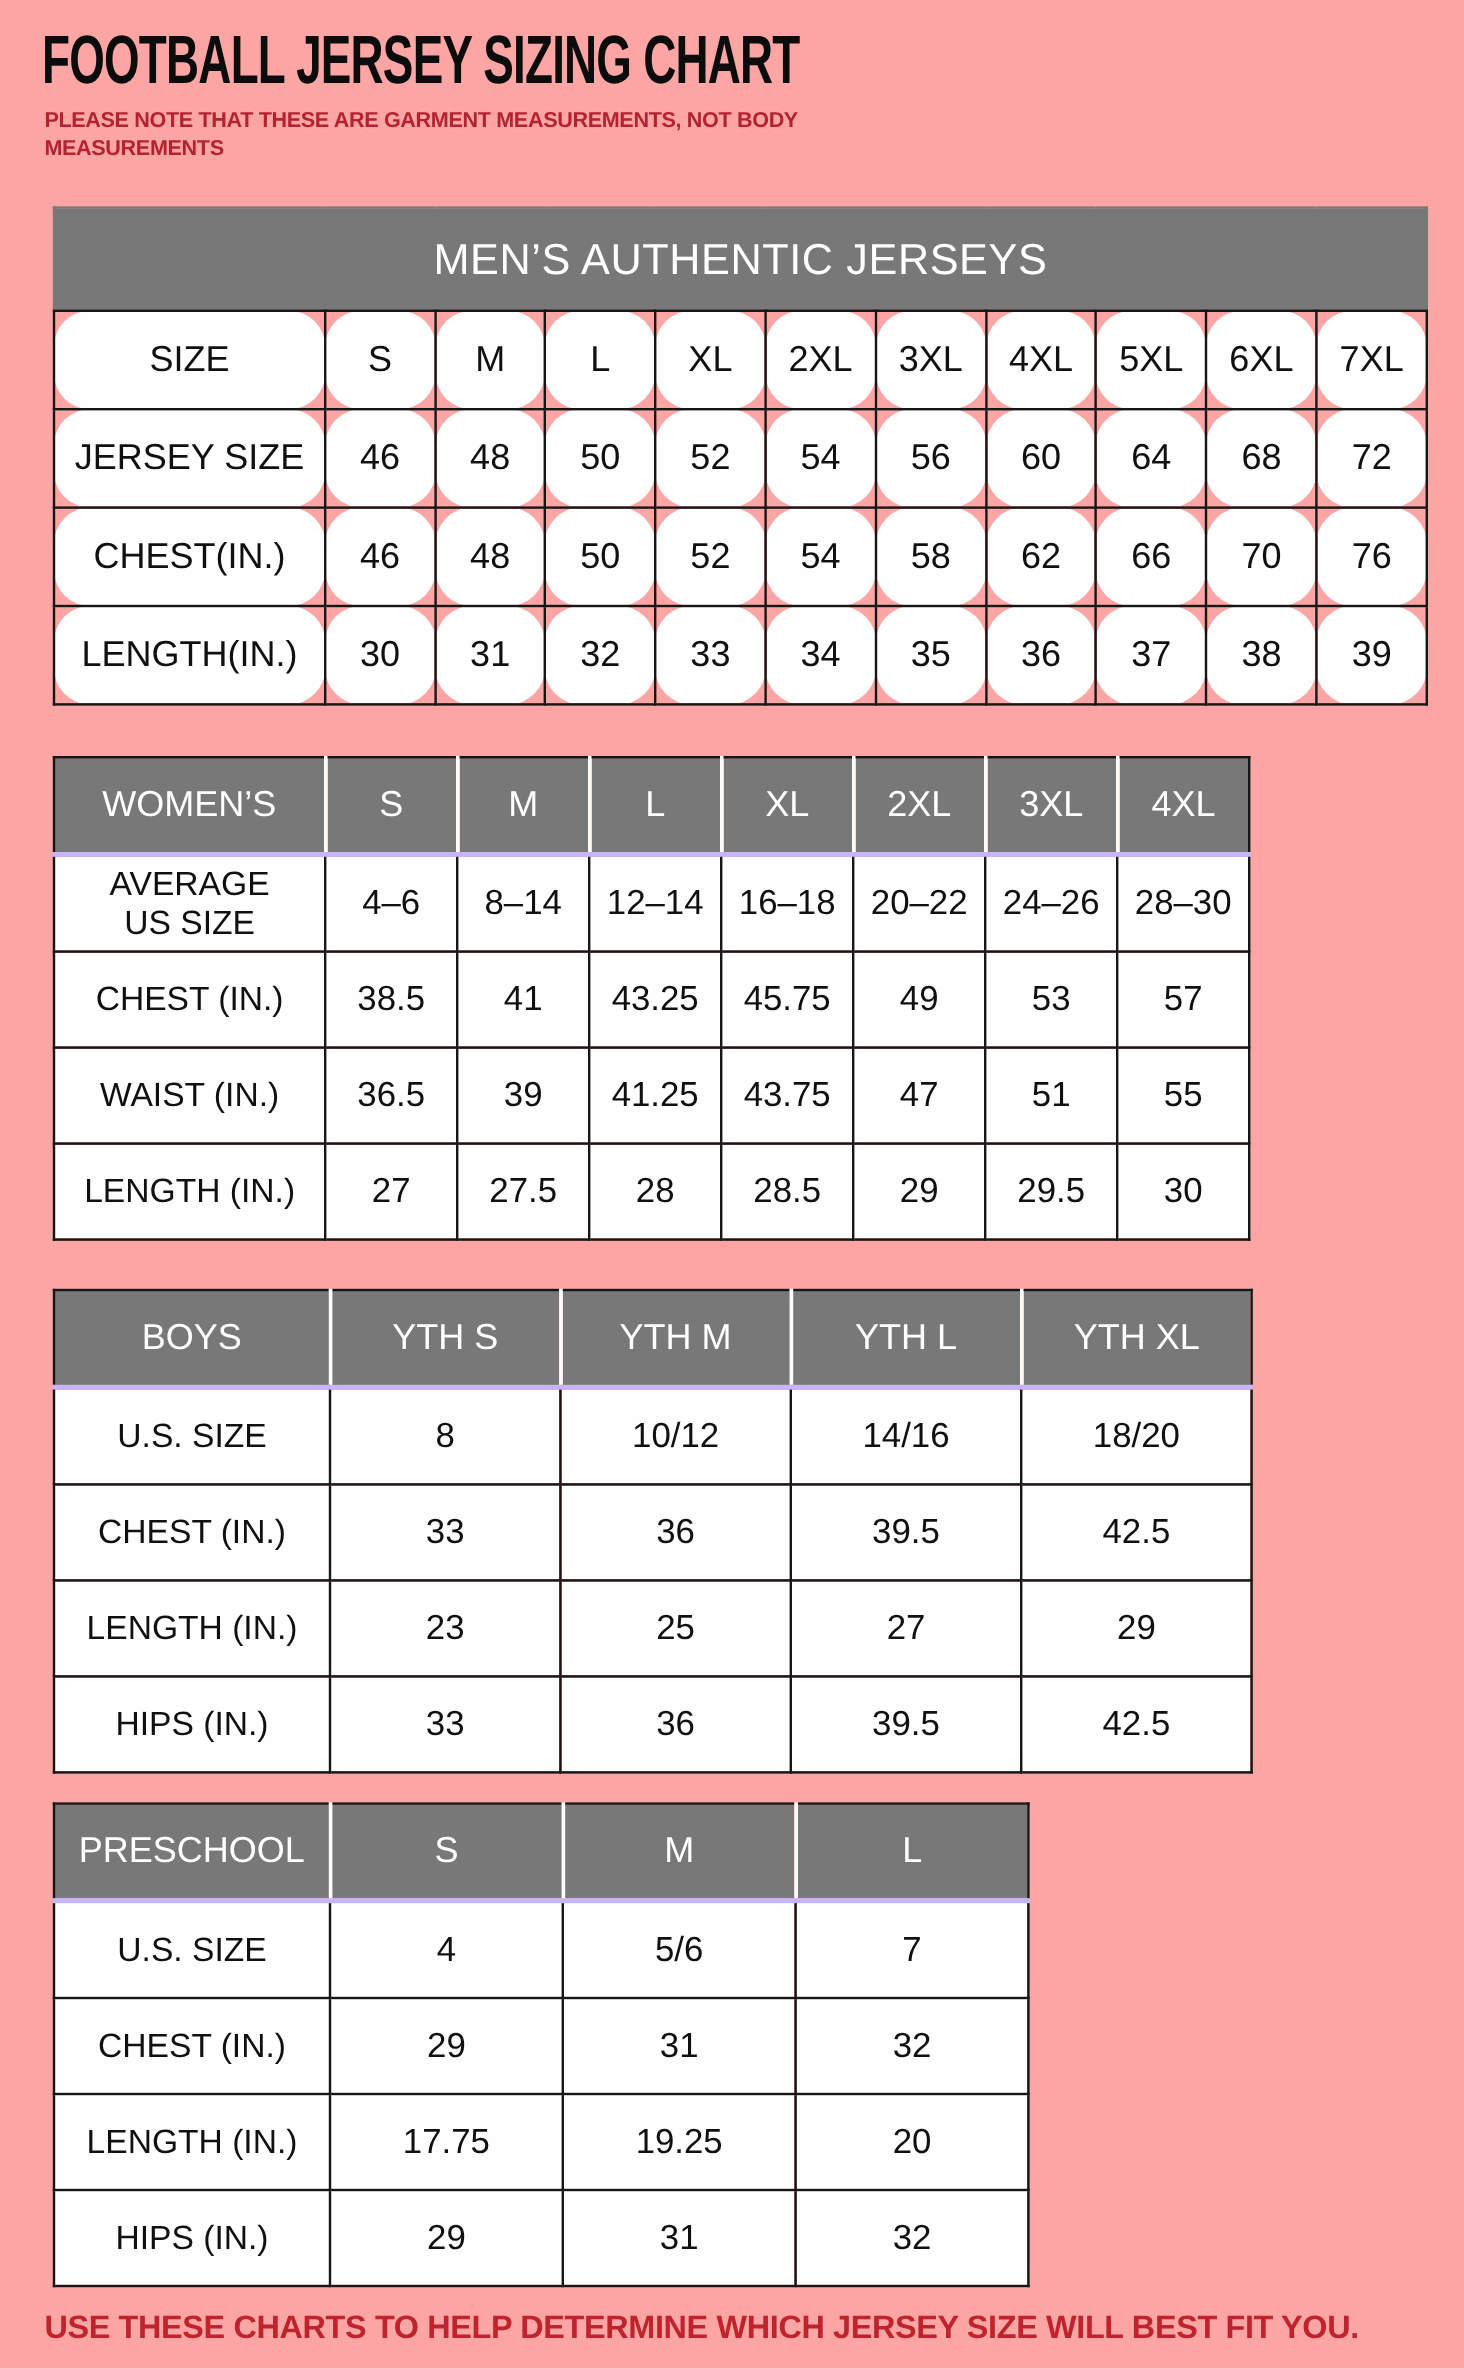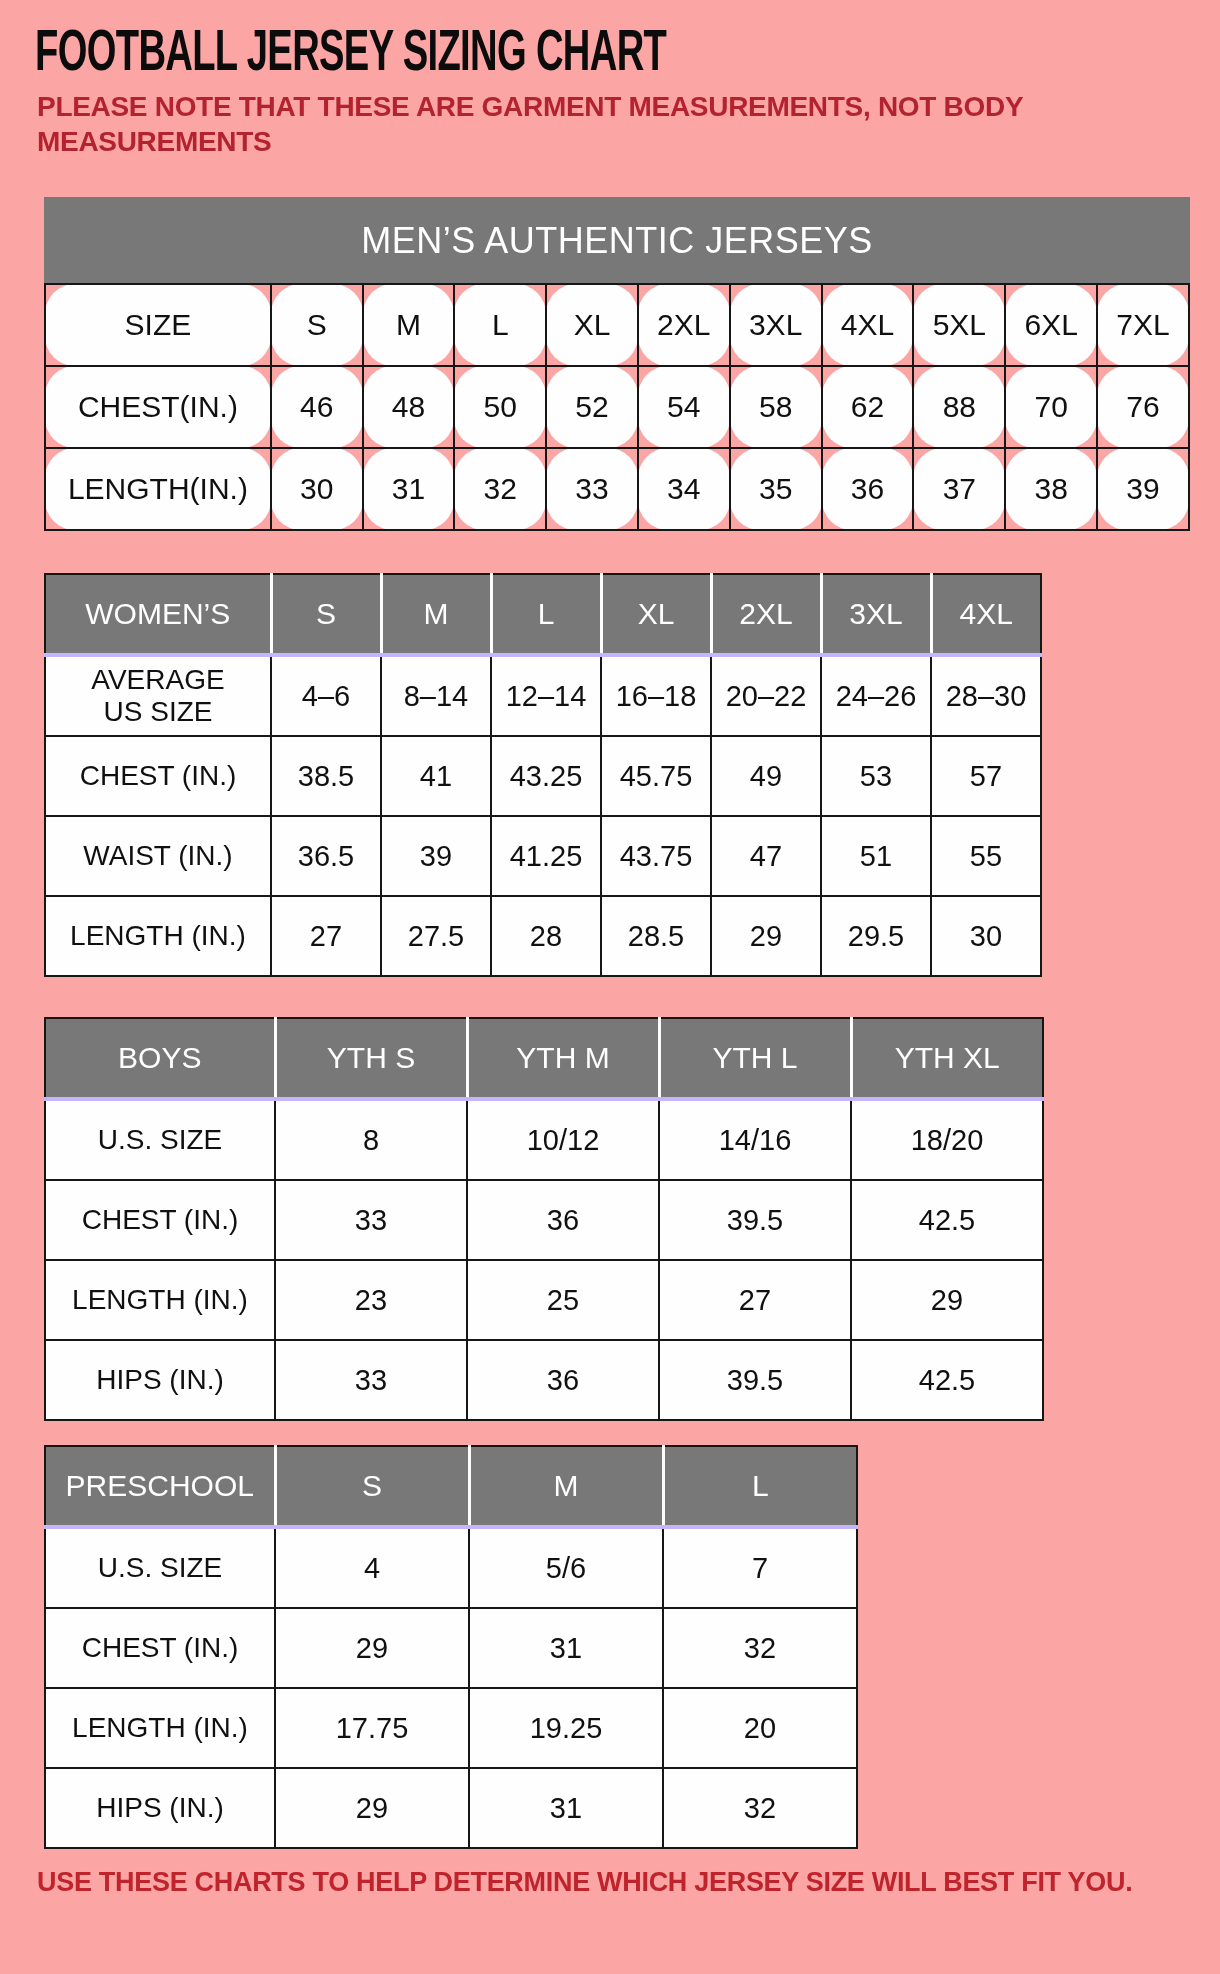--- a/index.html
+++ b/index.html
@@ -22,21 +22,21 @@
     font-weight: 700;
     line-height: 1.0;
     color: #0c0c0c;
     letter-spacing: -1px;
     transform: scaleX(0.67);
     transform-origin: left center;
     white-space: nowrap;
   }
   .note-text {
     color: #b3232f;
-    font-size: 28px;
+    font-size: 18px;
     font-weight: 700;
     line-height: 1.25;
     letter-spacing: -0.3px;
     white-space: pre-line;
     margin: 0 0 14px 2px;
   }
   .footer-text {
     color: #bf232c;
     font-size: 27px;
     font-weight: 700;
@@ -119,29 +119,42 @@
           <td>L</td>
           <td>XL</td>
           <td>2XL</td>
           <td>3XL</td>
           <td>4XL</td>
           <td>5XL</td>
           <td>6XL</td>
           <td>7XL</td>
         </tr>
         <tr>
+          <td class="label">JERSEY SIZE</td>
+          <td>46</td>
+          <td>48</td>
+          <td>50</td>
+          <td>52</td>
+          <td>54</td>
+          <td>56</td>
+          <td>60</td>
+          <td>64</td>
+          <td>68</td>
+          <td>72</td>
+        </tr>
+        <tr>
           <td class="label">CHEST(IN.)</td>
           <td>46</td>
           <td>48</td>
           <td>50</td>
           <td>52</td>
           <td>54</td>
           <td>58</td>
           <td>62</td>
-          <td>88</td>
+          <td>66</td>
           <td>70</td>
           <td>76</td>
         </tr>
         <tr>
           <td class="label">LENGTH(IN.)</td>
           <td>30</td>
           <td>31</td>
           <td>32</td>
           <td>33</td>
           <td>34</td>

